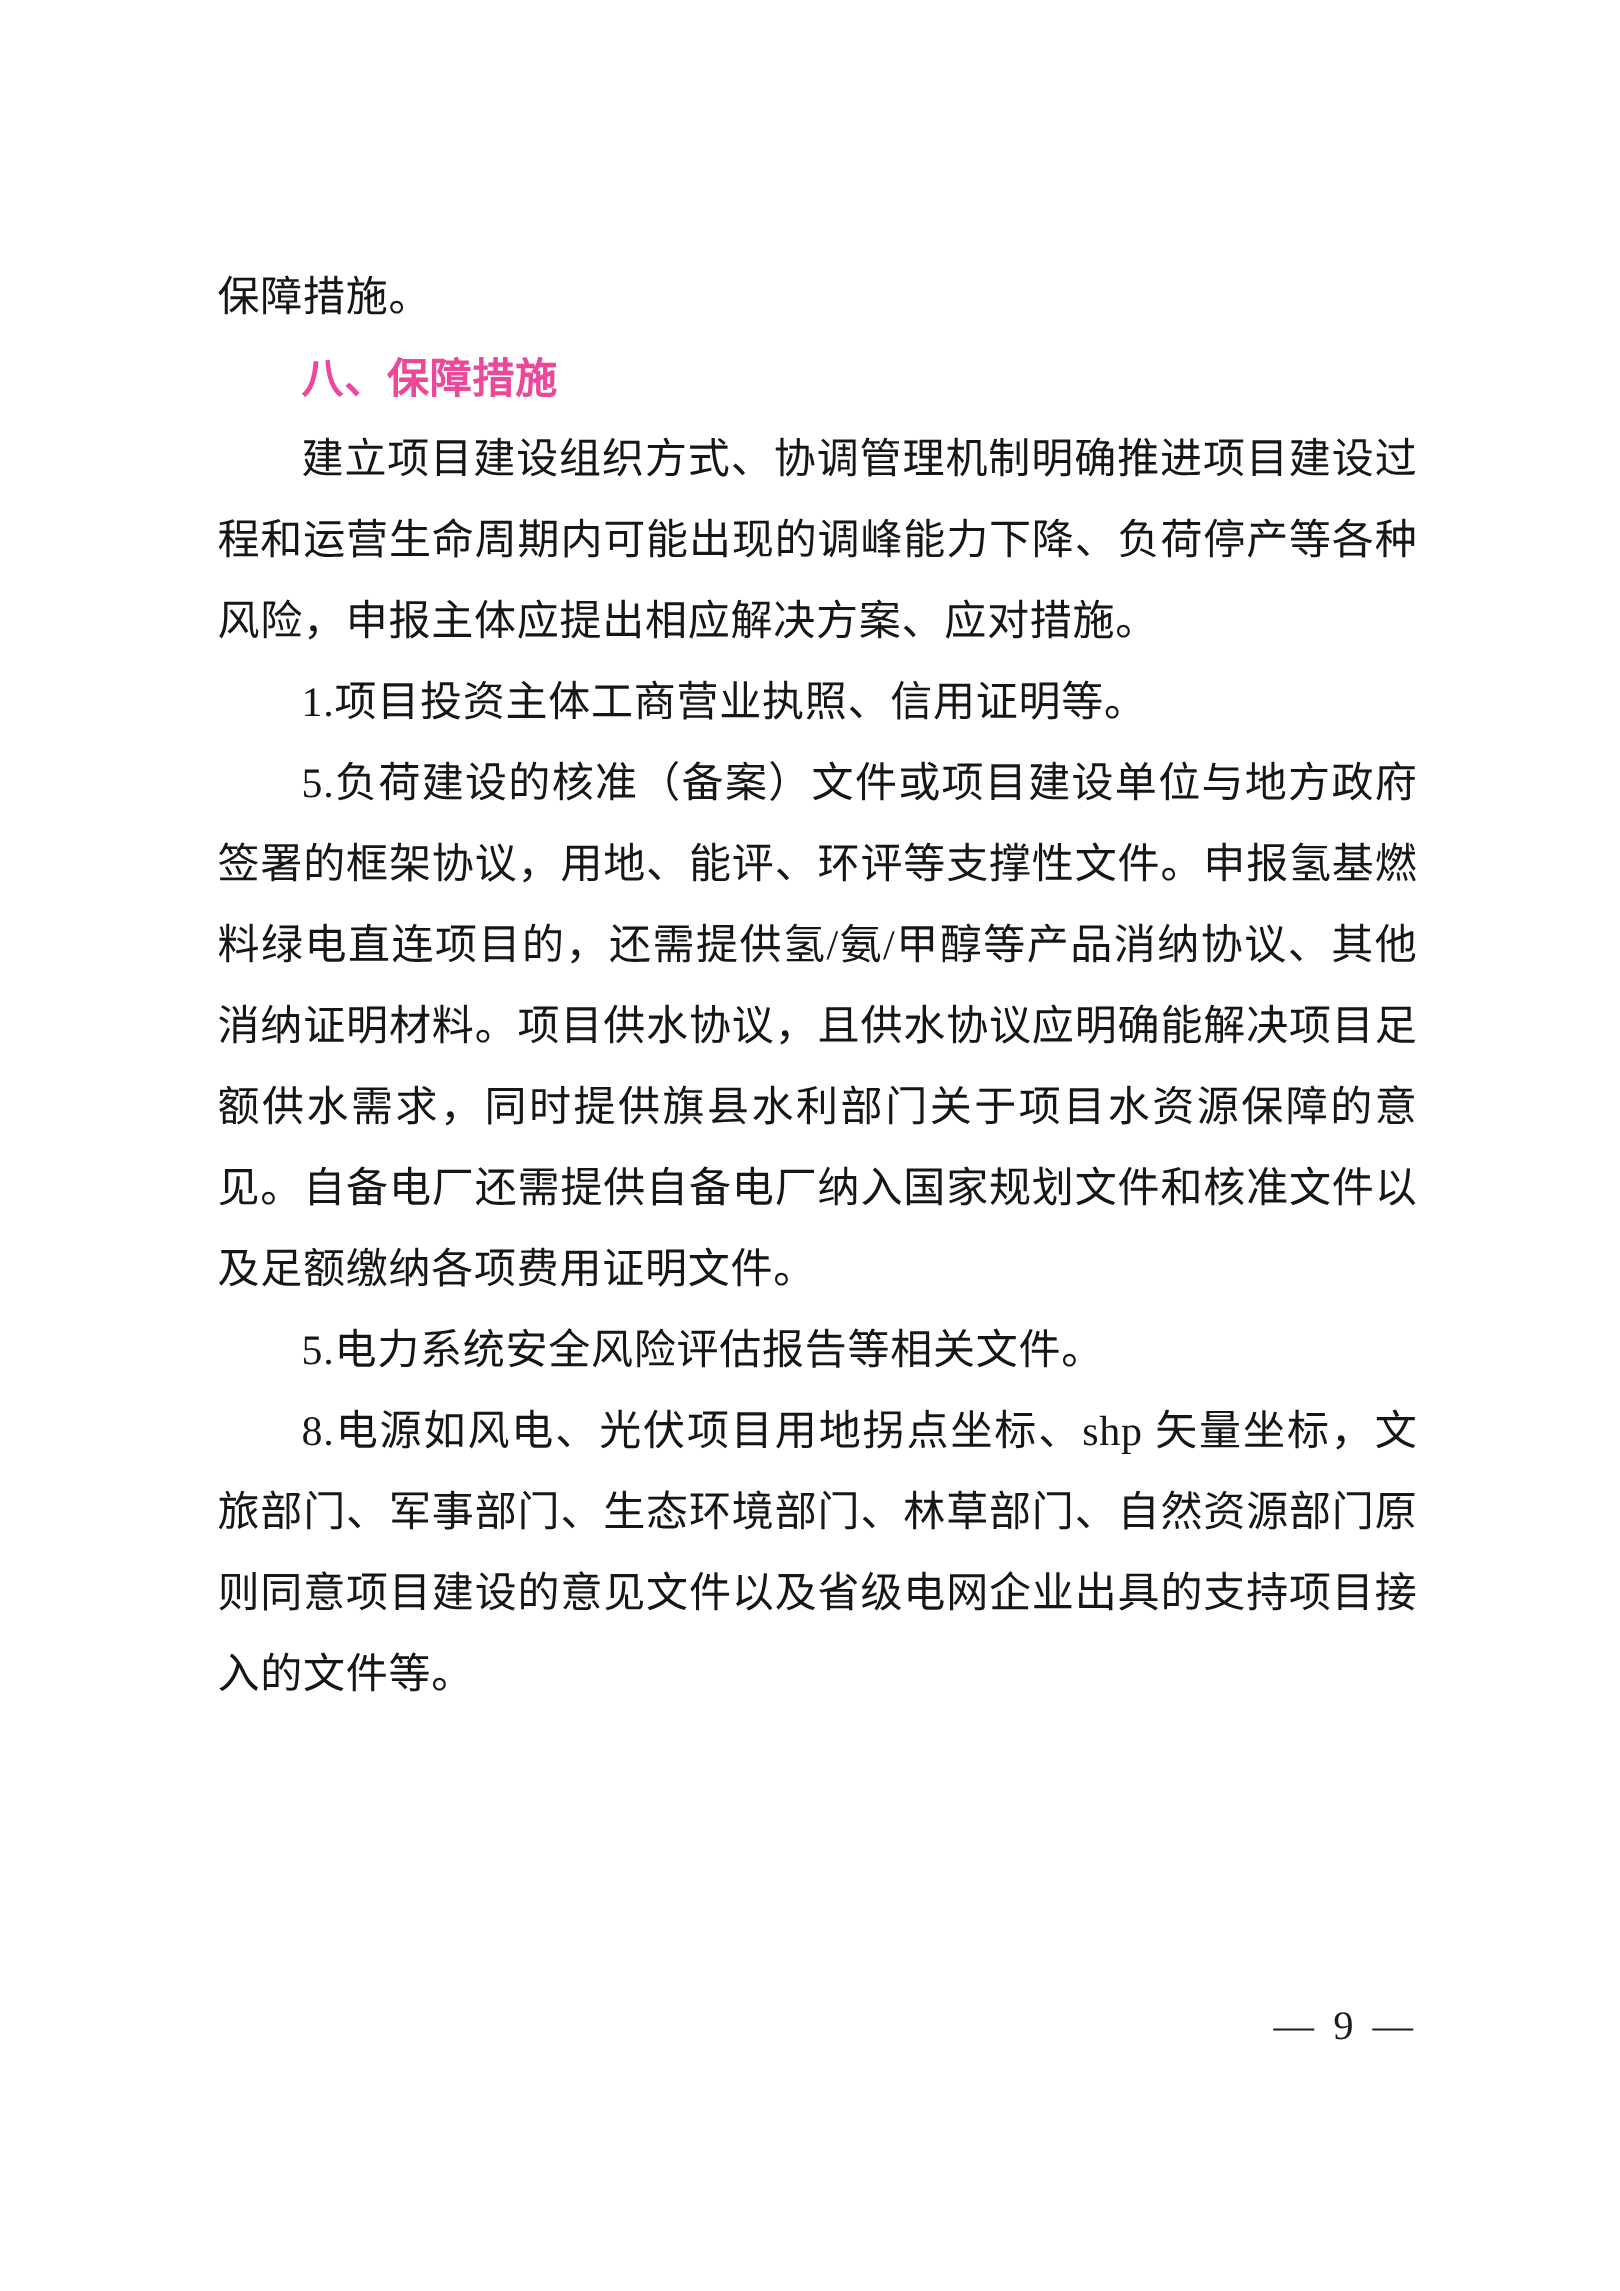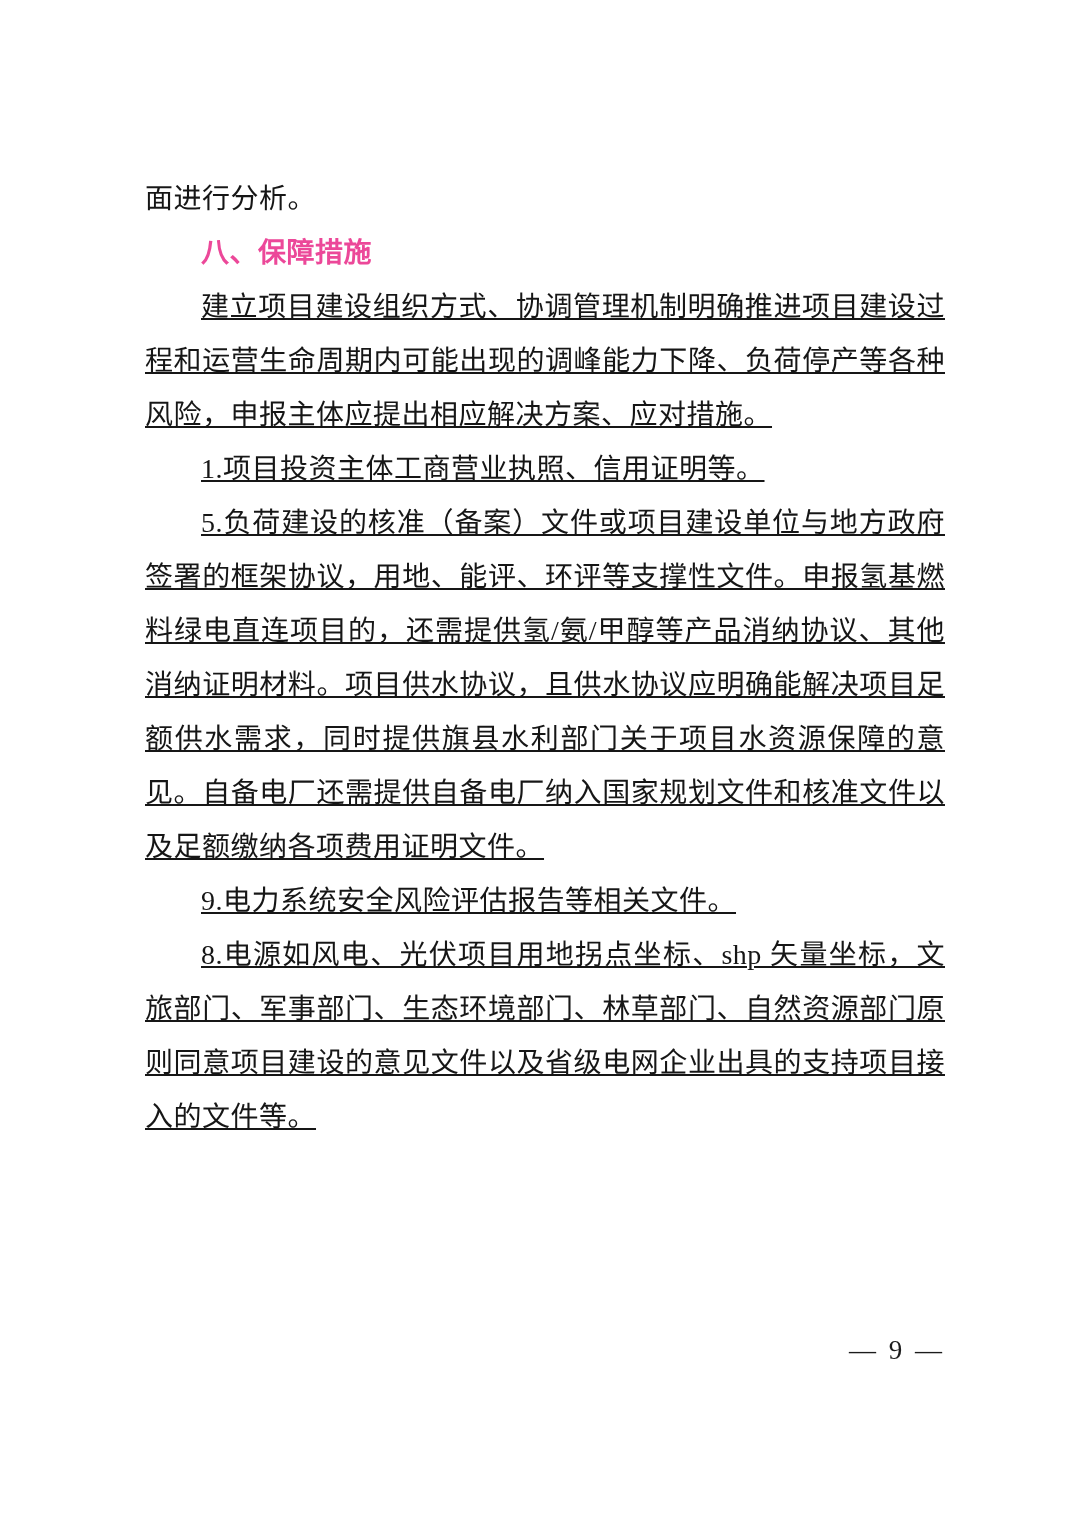--- a/index.html
+++ b/index.html
@@ -26,21 +26,20 @@
     margin: 0;
     font-size: 28px;
     line-height: 54px;
     font-weight: normal;
     text-align: justify;
     text-justify: inter-ideograph;
     letter-spacing: 0.5px;
   }
   .indent {
     text-indent: 2em;
-    text-decoration: underline;
   }
   .heading {
     font-family: "Liberation Sans", "DejaVu Sans", sans-serif;
     font-weight: 700 !important;
     text-indent: 2em;
     color: #ec4899;
   }
   .pagenum {
     position: absolute;
     right: 135px;
@@ -50,31 +49,31 @@
     letter-spacing: 3px;
     color: #1c1c1c;
     font-family: "Liberation Serif", "DejaVu Serif", serif;
   }
 </style>
 </head>
 <body>
 
 <div class="page">
   <main class="content">
-    <p>面进行分析。</p>
+    <p>保障措施。</p>
 
     <h2 class="heading">八、保障措施</h2>
 
     <p class="indent">建立项目建设组织方式、协调管理机制明确推进项目建设过程和运营生命周期内可能出现的调峰能力下降、负荷停产等各种风险，申报主体应提出相应解决方案、应对措施。</p>
 
 
     <p class="indent">1.项目投资主体工商营业执照、信用证明等。</p>
 
     <p class="indent">5.负荷建设的核准（备案）文件或项目建设单位与地方政府签署的框架协议，用地、能评、环评等支撑性文件。申报氢基燃料绿电直连项目的，还需提供氢/氨/甲醇等产品消纳协议、其他消纳证明材料。项目供水协议，且供水协议应明确能解决项目足额供水需求，同时提供旗县水利部门关于项目水资源保障的意见。自备电厂还需提供自备电厂纳入国家规划文件和核准文件以及足额缴纳各项费用证明文件。</p>
 
 
-    <p class="indent">9.电力系统安全风险评估报告等相关文件。</p>
+    <p class="indent">5.电力系统安全风险评估报告等相关文件。</p>
 
     <p class="indent">8.电源如风电、光伏项目用地拐点坐标、shp 矢量坐标，文旅部门、军事部门、生态环境部门、林草部门、自然资源部门原则同意项目建设的意见文件以及省级电网企业出具的支持项目接入的文件等。</p>
   </main>
 
   <div class="pagenum">— 9 —</div>
 </div>
 
 </body></html>

